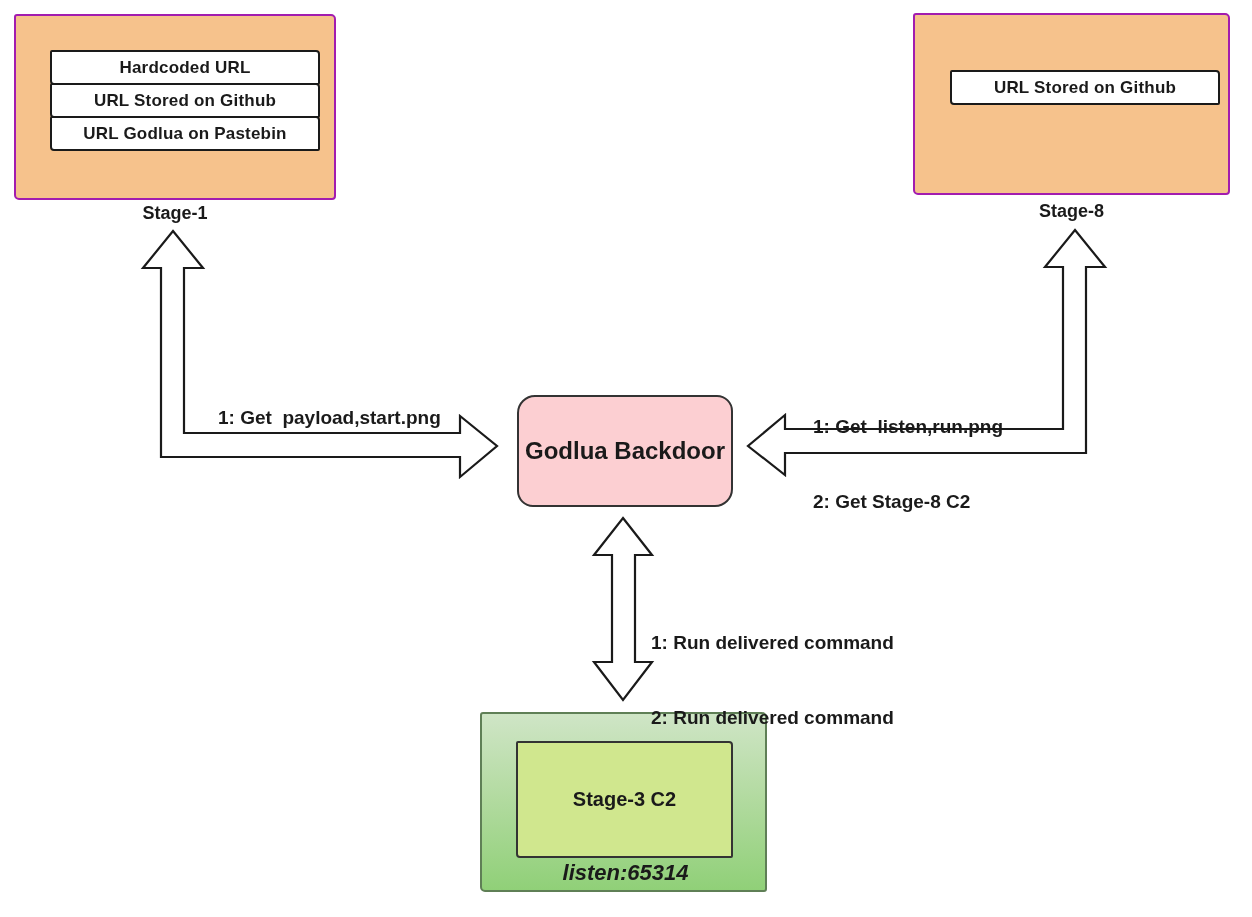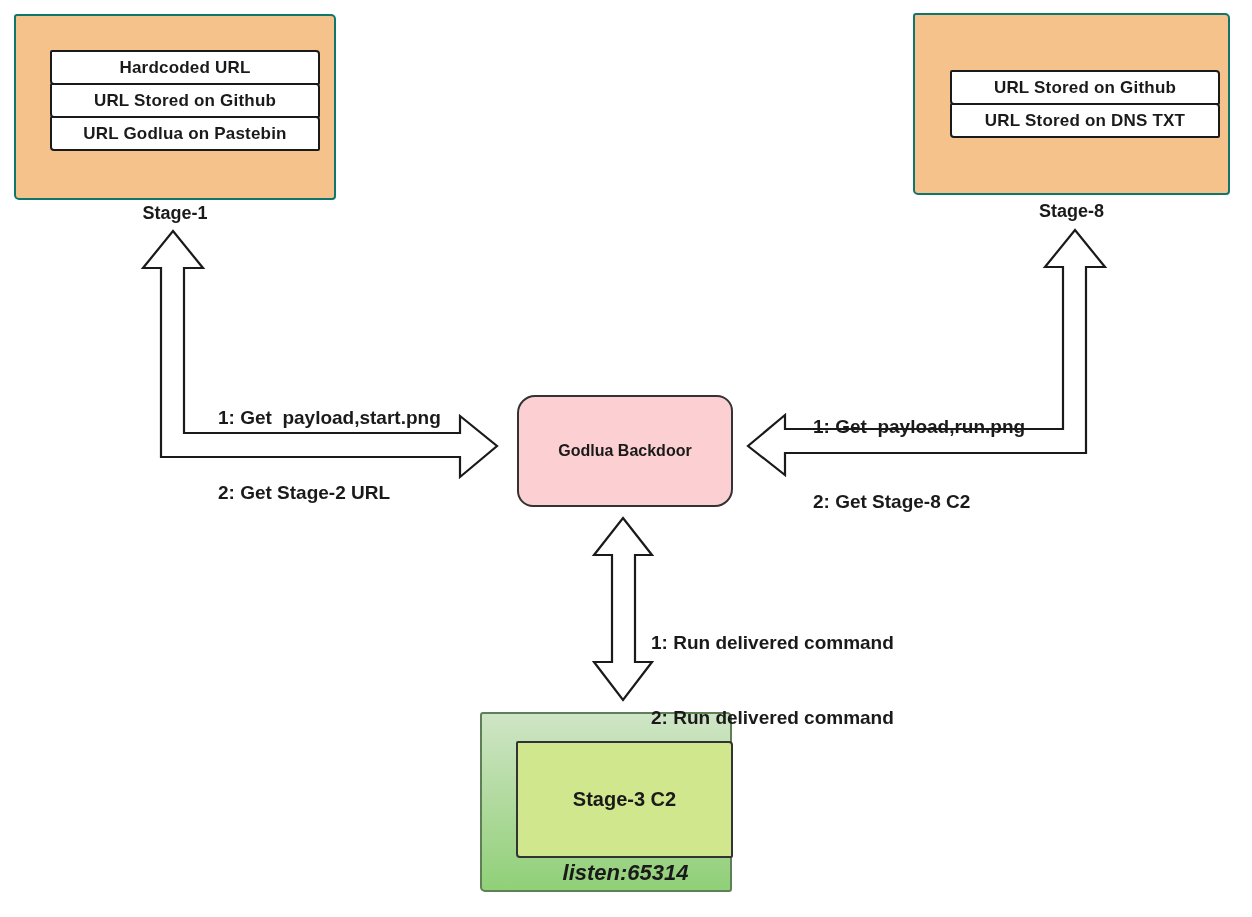--- a/index.html
+++ b/index.html
@@ -25,21 +25,21 @@
     fill: #ffffff;
     stroke: #1a1a1a;
     stroke-width: 2.2;
     stroke-linejoin: miter;
   }
 
   
   .stage-box {
     position: absolute;
     background: #f6c28c;
-    border: 2px solid #0f766e;
+    border: 2px solid #a21caf;
     border-radius: 3px 5px 4px 5px;
     box-sizing: border-box;
   }
   .stage1-box { left: 14px; top: 14px; width: 322px; height: 186px; }
   .stage2-box { left: 913px; top: 13px; width: 317px; height: 182px; }
 
   .url-row {
     position: relative;
     height: 35px;
     box-sizing: border-box;
@@ -72,29 +72,29 @@
     position: absolute;
     left: 517px; top: 395px;
     width: 216px; height: 112px;
     box-sizing: border-box;
     background: #fccfd2;
     border: 2.5px solid #333333;
     border-radius: 18px 16px 18px 16px;
     display: flex;
     align-items: center;
     justify-content: center;
-    font-size: 16px;
+    font-size: 24px;
     font-weight: bold;
   }
 
   
   .c2-outer {
     position: absolute;
     left: 480px; top: 712px;
-    width: 252px; height: 180px;
+    width: 287px; height: 180px;
     box-sizing: border-box;
     background: linear-gradient(to bottom, #cfe5c6 0%, #b4dba2 45%, #90d078 100%);
     border: 2px solid #5f7f56;
     border-radius: 3px 5px 3px 5px;
   }
   .c2-inner {
     position: absolute;
     left: 34px; top: 27px;
     width: 217px; height: 117px;
     box-sizing: border-box;
@@ -145,42 +145,40 @@
       <div class="url-row">Hardcoded URL</div>
       <div class="url-row">URL Stored on Github</div>
       <div class="url-row">URL Godlua on Pastebin</div>
     </div>
   </div>
   <div class="stage-label stage1-label">Stage-1</div>
 
   <div class="stage-box stage2-box">
     <div class="rows-wrap stage2-rows">
       <div class="url-row">URL Stored on Github</div>
-      <div class="url-row">URL Stored on DNS TXT</div>
     </div>
   </div>
   <div class="stage-label stage2-label">Stage-8</div>
 
   <div class="godlua-box">
     <span>Godlua Backdoor</span>
   </div>
 
   <div class="c2-outer">
     <div class="c2-inner">
       <span>Stage-3 C2</span>
     </div>
     <div class="c2-listen">listen:65314</div>
   </div>
 
   <div class="arrow-label label-left">
     <div>1: Get  payload,start.png</div>
-    <div>2: Get Stage-2 URL</div>
   </div>
   <div class="arrow-label label-right">
-    <div>1: Get  payload,run.png</div>
+    <div>1: Get  listen,run.png</div>
     <div>2: Get Stage-8 C2</div>
   </div>
   <div class="arrow-label label-bottom">
     <div>1: Run delivered command</div>
     <div>2: Run delivered command</div>
   </div>
 
 </div>
 
 </body></html>

